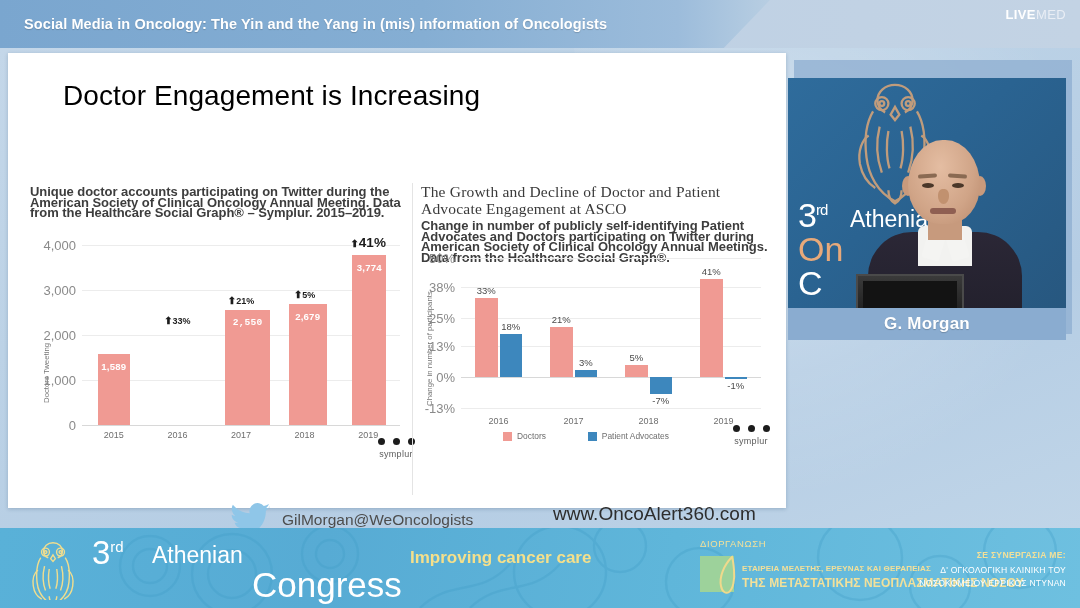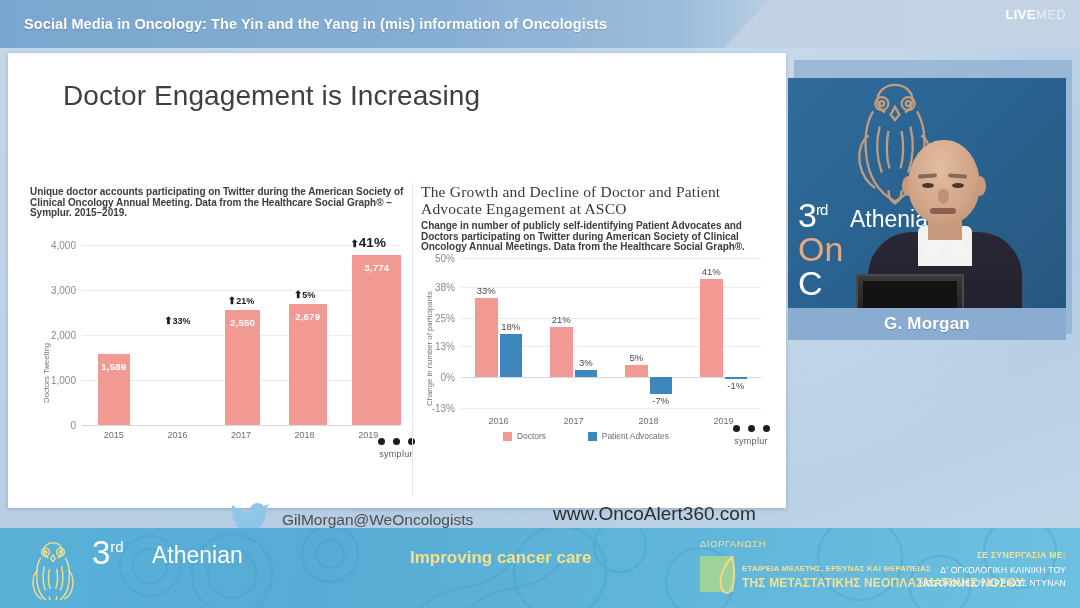--- a/index.html
+++ b/index.html
@@ -48,43 +48,43 @@
   }
 
   
   #slide {
     position:absolute; left:8px; top:5px; width:778px; height:455px;
     background:#ffffff;
     box-shadow:0 1px 4px rgba(20,50,80,.22);
   }
   #slide-title {
     position:absolute; left:55px; top:27px;
-    font-size:28px; color:#404040; font-weight:normal; letter-spacing:.1px;
+    font-size:28px; color:#000000; font-weight:normal; letter-spacing:.1px;
   }
 
   .panel { position:absolute; top:130px; }
   #panel-left  { left:22px; width:378px; height:312px; }
   #panel-right { left:404px; width:368px; height:312px; border-left:1px solid #e4e4e4; padding-left:8px; }
 
   .sp-title {
     font-family:"Liberation Serif", serif;
     font-size:15.5px; color:#3a3a3a; line-height:17px; letter-spacing:.2px;
   }
   .sp-sub {
-    font-size:10px; color:#3d3d3d; line-height:10.5px; margin-top:4px;
+    font-size:13px; color:#3d3d3d; line-height:10.5px; margin-top:4px;
     font-weight:bold; letter-spacing:-.05px;
   }
 
   
   .plot { position:absolute; }
   .gridline { position:absolute; left:0; right:0; height:1px; background:#ececec; }
   .zeroline { position:absolute; left:0; right:0; height:1px; background:#d8d8d8; }
   .ytick {
     position:absolute; right:100%; margin-right:6px;
-    font-size:10px; color:#8a8a8a; white-space:nowrap; transform:translateY(-50%);
+    font-size:13px; color:#8a8a8a; white-space:nowrap; transform:translateY(-50%);
   }
   .xtick {
     position:absolute; top:100%; margin-top:5px;
     font-size:9px; color:#6e6e6e; text-align:center; transform:translateX(-50%);
   }
   .ylab {
     position:absolute; font-size:7.8px; color:#757575; white-space:nowrap;
     transform-origin:0 0; transform:rotate(-90deg);
   }
   .bar { position:absolute; bottom:0; }
@@ -256,31 +256,31 @@
           <div class="gridline" style="top: 45px;"></div>
           <div class="ytick" style="top: 45px;">3,000</div>
           <div class="gridline" style="top: 0px;"></div>
           <div class="ytick" style="top: 0px;">4,000</div>
           <div class="bar coral" style="left: 15.9px; width: 31.8px; height: 71.505px;">
             <div class="inbar-val">1,589</div>
           </div>
           <div class="xtick" style="left: 31.8px;">2015</div>
           <div class="delta" style="left: 63.6px; width: 63.6px; top: 70.23px;"><span style="font-size:10px">⬆</span><span class="">33%</span></div>
           <div class="xtick" style="left: 95.4px;">2016</div>
-          <div class="bar coral" style="left: 143.1px; width: 35px; height: 114.75px;">
+          <div class="bar coral" style="left: 143.1px; width: 45px; height: 114.75px; font-family: Liberation Mono, monospace;">
             <div class="inbar-val">2,550</div>
           </div>
           <div class="delta" style="left: 127.2px; width: 63.6px; top: 50.25px;"><span style="font-size:10px">⬆</span><span class="">21%</span></div>
           <div class="xtick" style="left: 159px;">2017</div>
           <div class="bar coral" style="left: 206.7px; width: 38px; height: 120.555px;">
             <div class="inbar-val">2,679</div>
           </div>
           <div class="delta" style="left: 190.8px; width: 63.6px; top: 44.445px;"><span style="font-size:10px">⬆</span><span class="">5%</span></div>
           <div class="xtick" style="left: 222.6px;">2018</div>
-          <div class="bar coral" style="left: 270.3px; width: 49px; height: 169.83px;">
+          <div class="bar coral" style="left: 270.3px; width: 34px; height: 169.83px;">
             <div class="inbar-val">3,774</div>
           </div>
           <div class="delta" style="left: 254.4px; width: 63.6px; top: -9.83px;"><span style="font-size:10px">⬆</span><span class="big">41%</span></div>
           <div class="xtick" style="left: 286.2px;">2019</div>
         </div>
 
       <div class="symplur" style="left:336px; top:255px;">
         <div class="dots">
           <div class="dot"></div>
             <div class="dot"></div>
@@ -442,20 +442,21 @@
       <path d="M17 21c-4 6-5 16-4 26 1 10 6 19 17 24 11-5 16-14 17-24 1-10 0-20-4-26"></path>
       <path d="M21 30c-2 8-2 18 1 26M39 30c2 8 2 18-1 26"></path>
       <path d="M26 33c-1 6-1 15 1 21M34 33c1 6 1 15-1 21"></path>
       <path d="M14 34c-4 3-6 9-5 17 1 7 5 12 9 14"></path>
       <path d="M46 34c4 3 6 9 5 17-1 7-5 12-9 14"></path>
       <path d="M26 62c0 3 1 6 4 7 3-1 4-4 4-7"></path>
     </g>
   </svg>
   <div id="b-3rd"><span>3</span><sup>rd</sup></div>
   <div id="b-athenian">Athenian</div>
+  <div id="b-cong">Congress</div>
   <div id="b-tag1">Improving cancer care</div>
   <div id="b-diorg">ΔΙΟΡΓΑΝΩΣΗ</div>
   <div id="b-soc-logo"></div>
   <svg id="b-soc-leaf" viewBox="0 0 22 40">
     <path d="M16 2C8 10 3 22 5 31c1 6 5 8 8 6 4-3 6-12 5-22-0.4-5-1-10-2-13z" fill="none" stroke="#f0d98c" stroke-width="2"></path>
   </svg>
   <div id="b-soc1">ΕΤΑΙΡΕΙΑ ΜΕΛΕΤΗΣ, ΕΡΕΥΝΑΣ ΚΑΙ ΘΕΡΑΠΕΙΑΣ</div>
   <div id="b-soc2">ΤΗΣ  ΜΕΤΑΣΤΑΤΙΚΗΣ ΝΕΟΠΛΑΣΜΑΤΙΚΗΣ ΝΟΣΟΥ</div>
   <div id="b-coop-label" class="r-align">ΣΕ ΣΥΝΕΡΓΑΣΙΑ ΜΕ:</div>
   <div id="b-coop1" class="r-align">Δ' ΟΓΚΟΛΟΓΙΚΗ ΚΛΙΝΙΚΗ ΤΟΥ</div>

